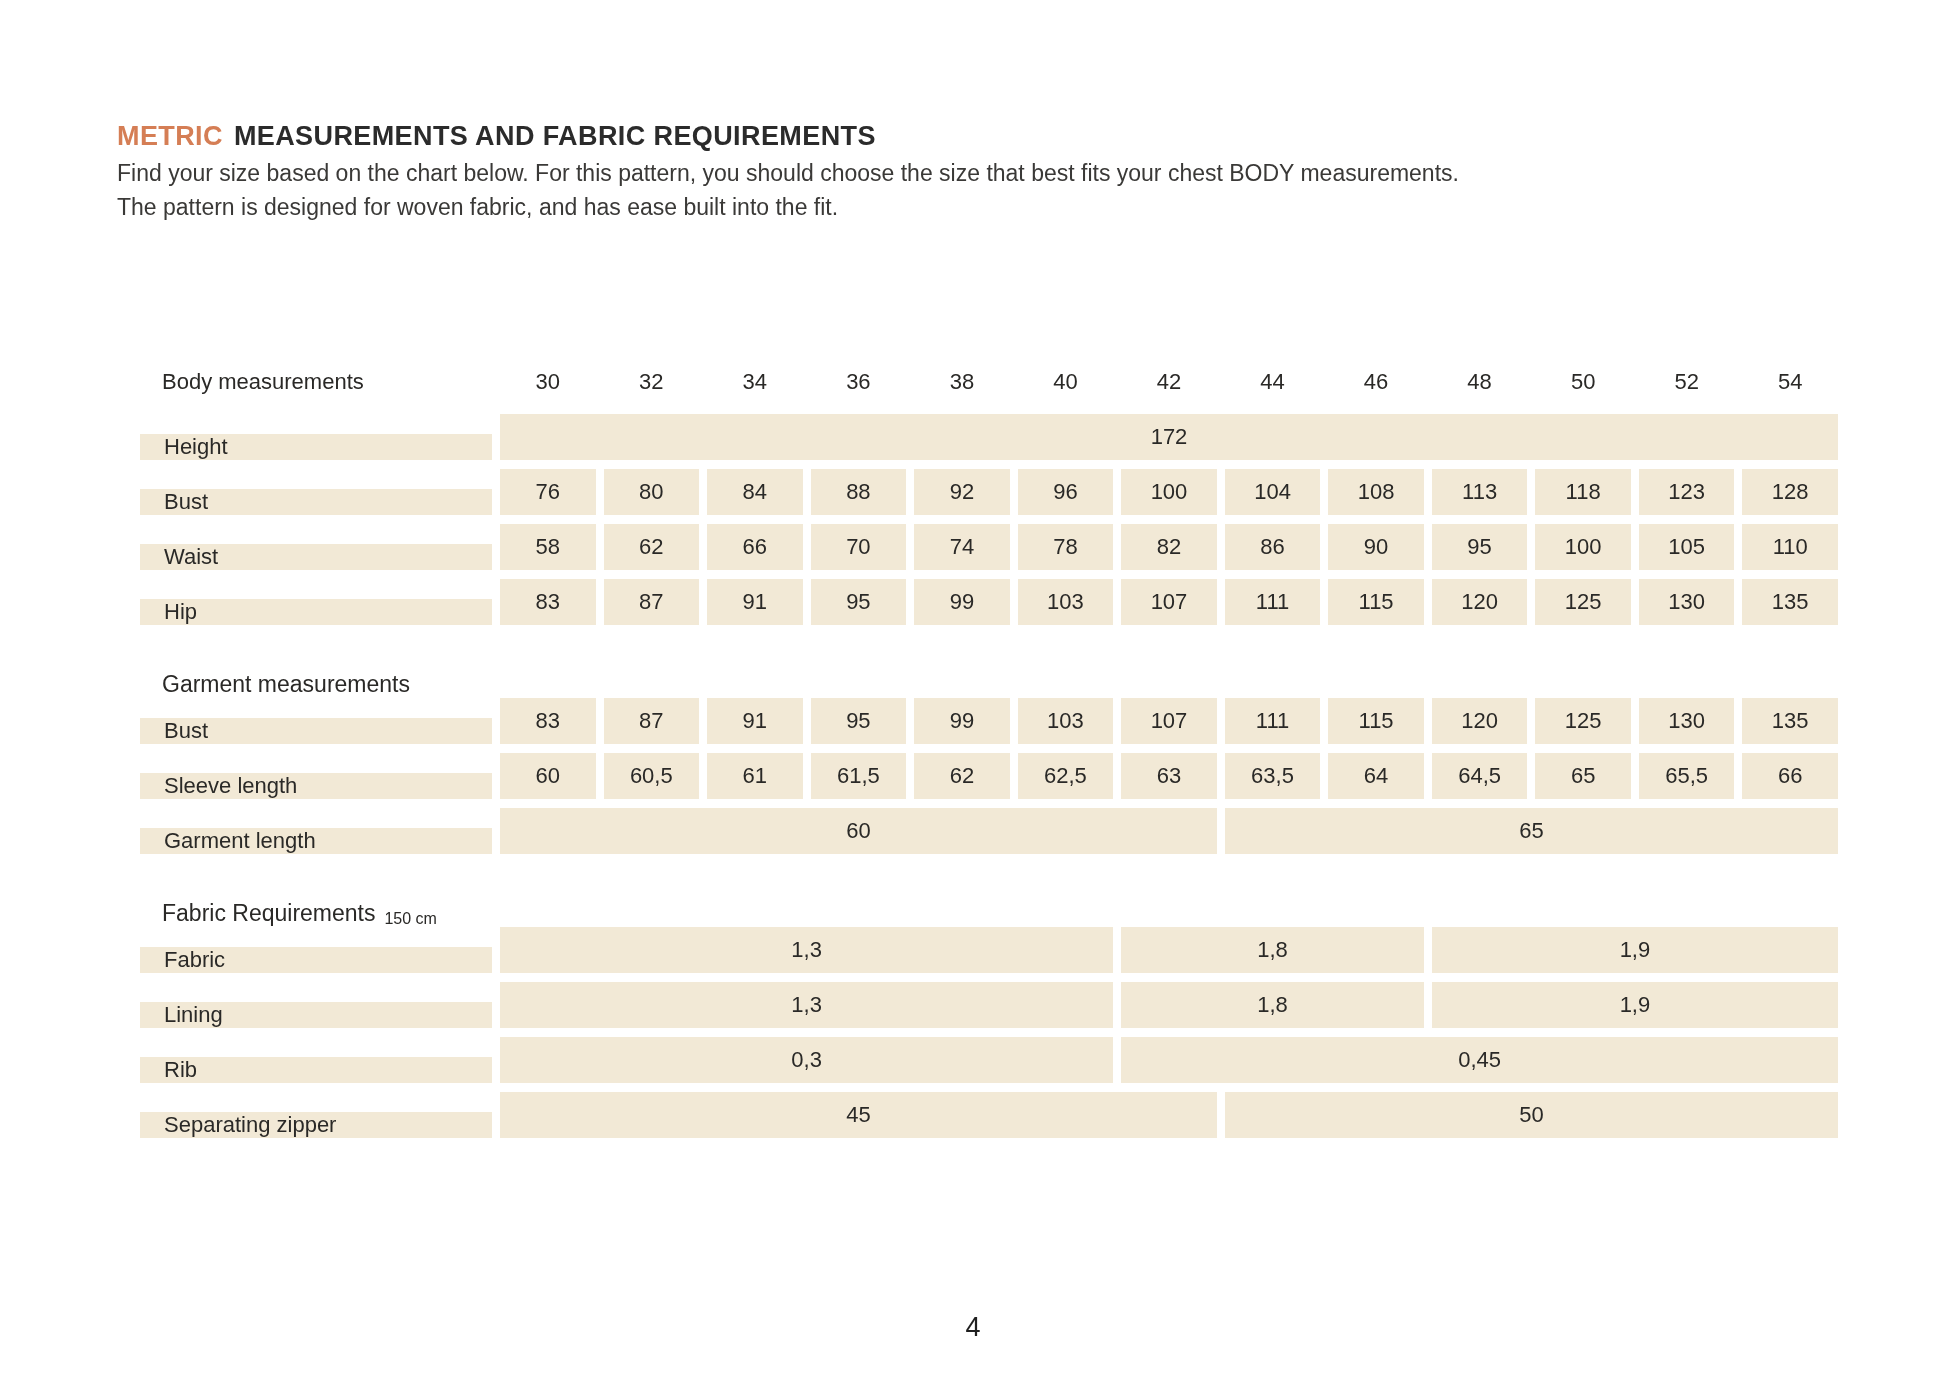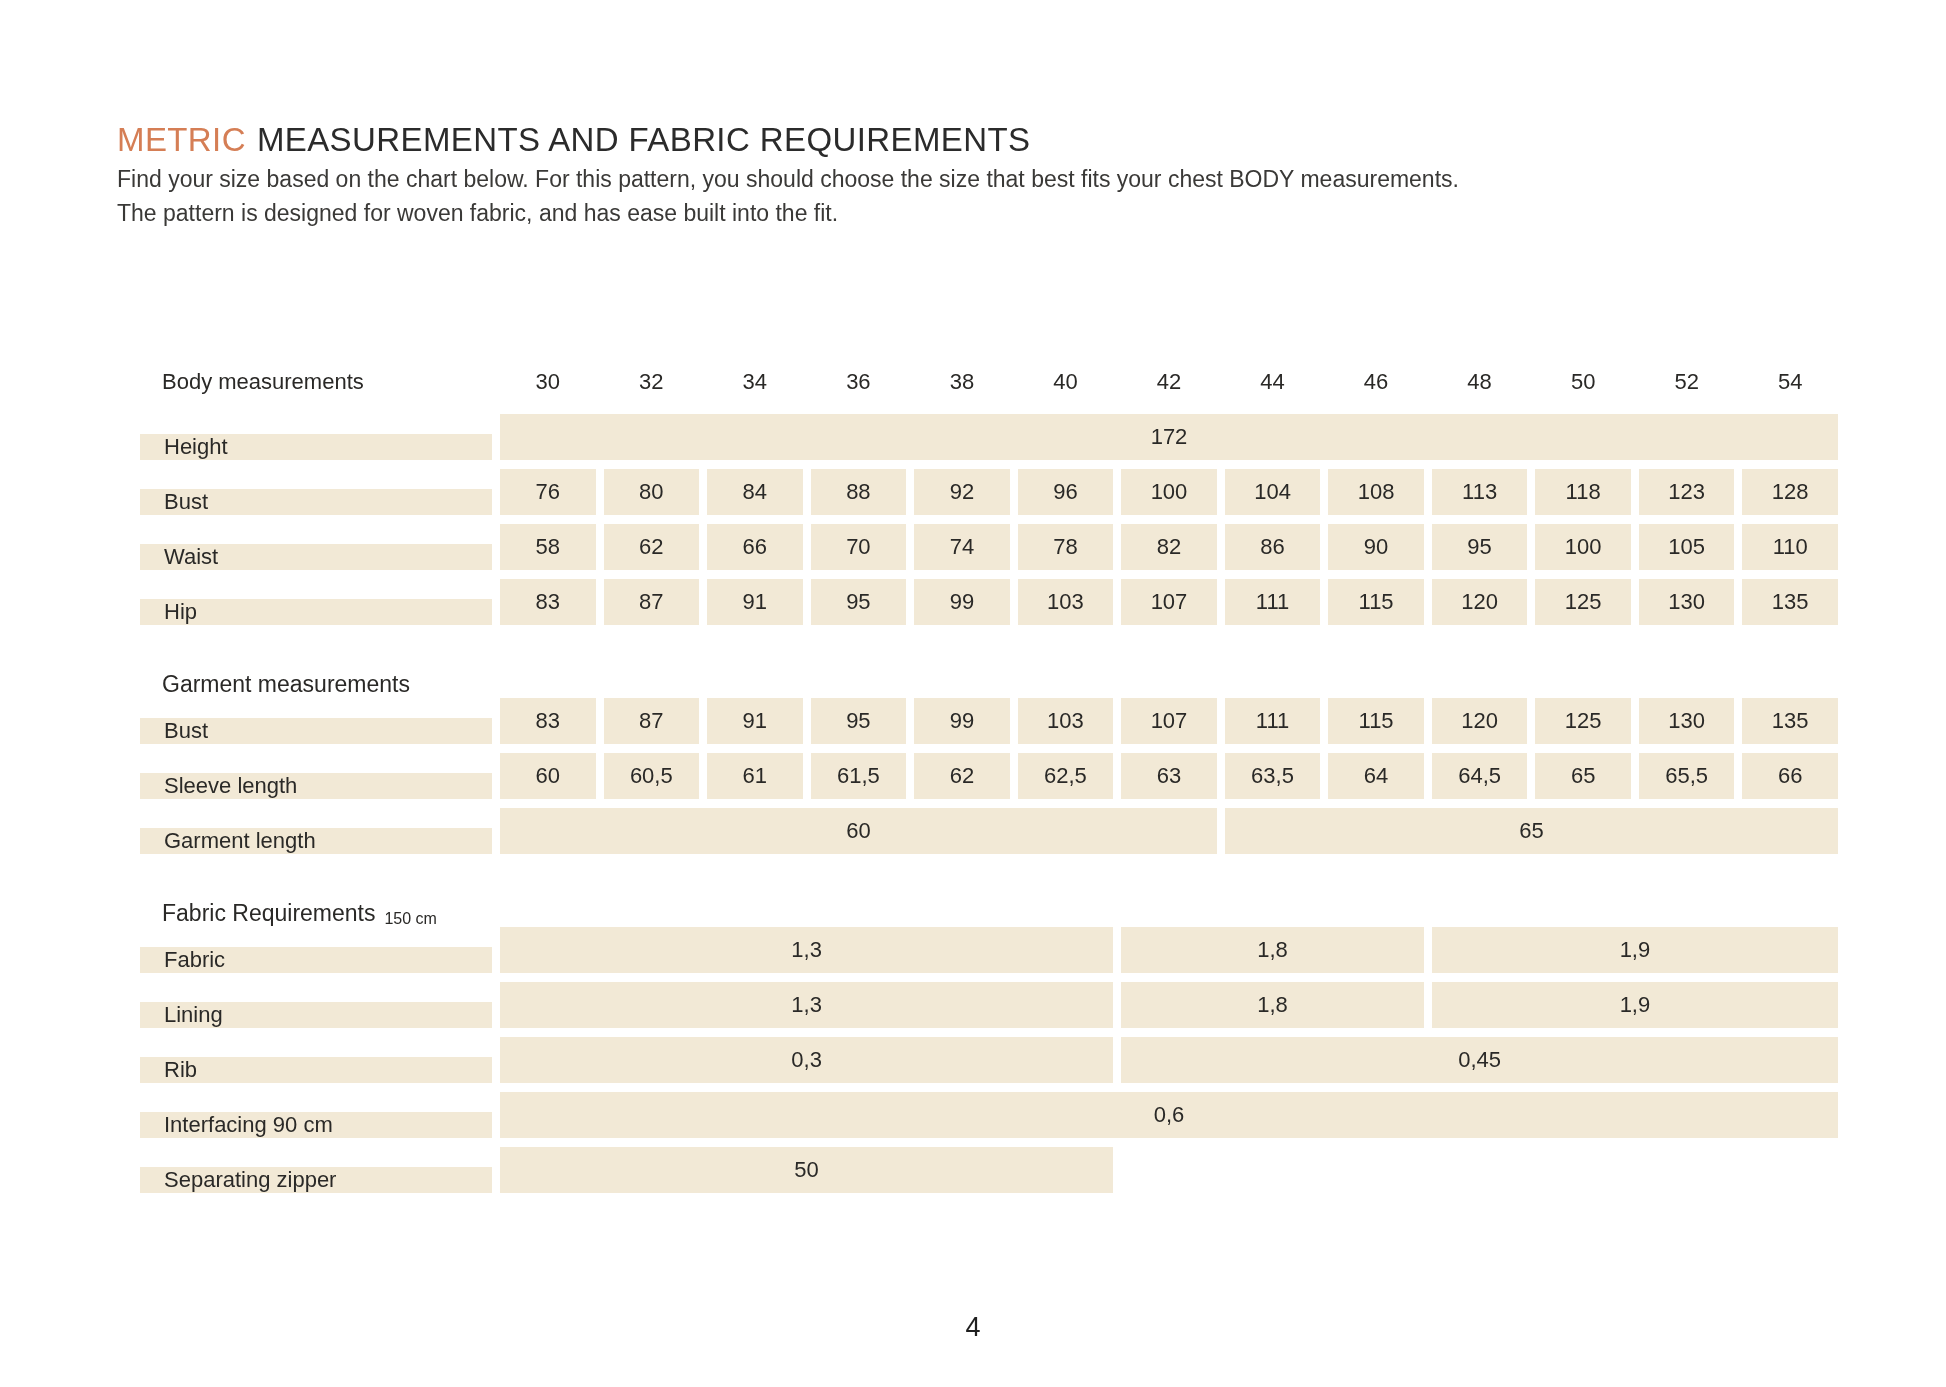--- a/index.html
+++ b/index.html
@@ -19,22 +19,22 @@
     position: relative;
     overflow: hidden;
   }
   .doc-header {
     position: absolute;
     left: 117px;
     top: 122px;
     width: 1720px;
   }
   .doc-title {
-    font-size: 33px;
-    font-weight: 400;
+    font-size: 27px;
+    font-weight: 700;
     letter-spacing: 0.4px;
     color: #2b2b2b;
     line-height: 1.1;
     white-space: nowrap;
   }
   .doc-title .accent {
     color: var(--accent);
     margin-right: 11px;
   }
   .doc-intro {
@@ -248,22 +248,19 @@
       <div class="cell" style="grid-column: span 6;">1,3</div>
       <div class="cell" style="grid-column: span 3;">1,8</div>
       <div class="cell" style="grid-column: span 4;">1,9</div>
     </div>
     <div class="t-row">
       <div class="cell label">Rib</div>
       <div class="cell" style="grid-column: span 6;">0,3</div>
       <div class="cell" style="grid-column: span 7;">0,45</div>
     </div>
     <div class="t-row">
-      <div class="cell label">Interfacing 90 cm</div>
-      <div class="cell" style="grid-column: span 13;">0,6</div>
-    </div>
-    <div class="t-row">
       <div class="cell label">Separating zipper</div>
+      <div class="cell" style="grid-column: span 7;">45</div>
       <div class="cell" style="grid-column: span 6;">50</div>
     </div>
   </div>
 
 <div class="page-number">4</div>
 
 </body></html>

